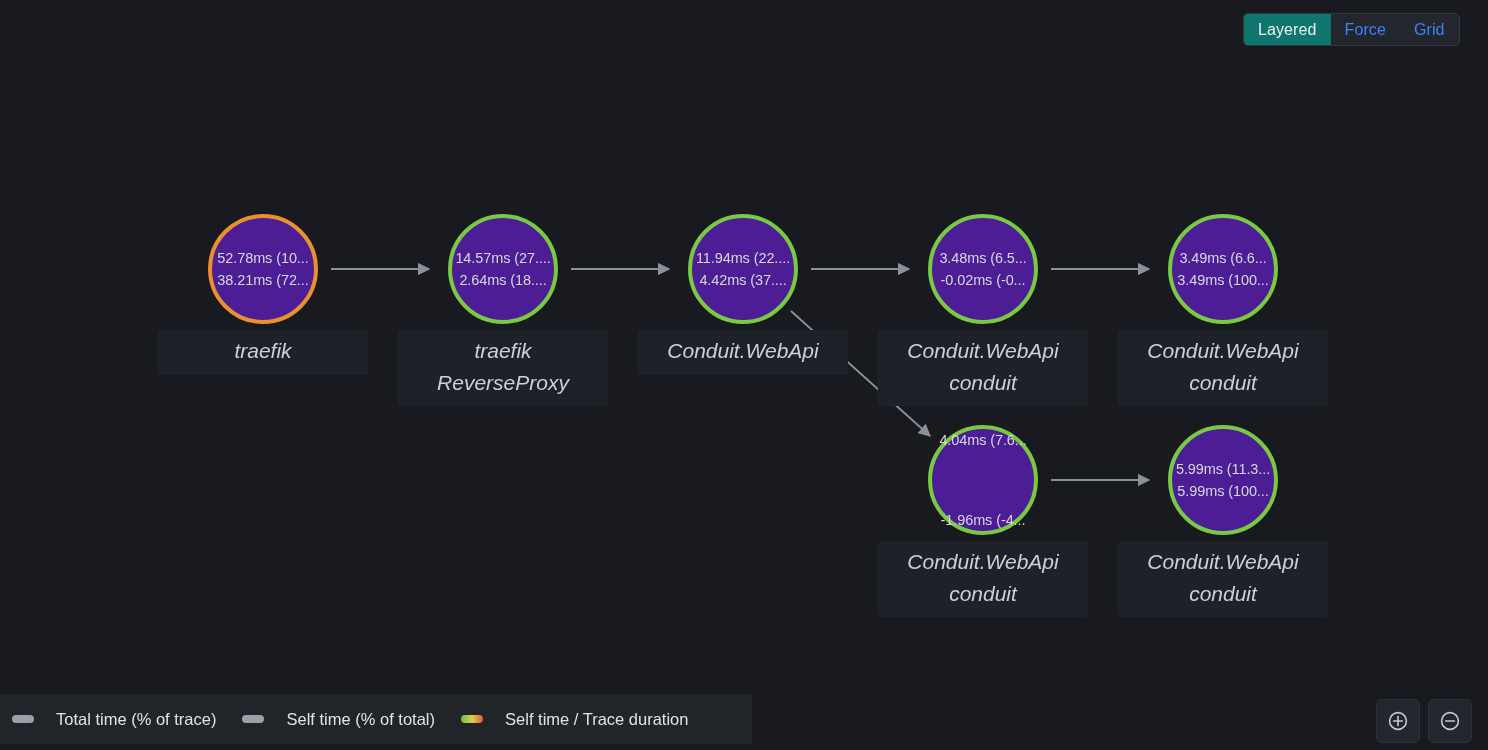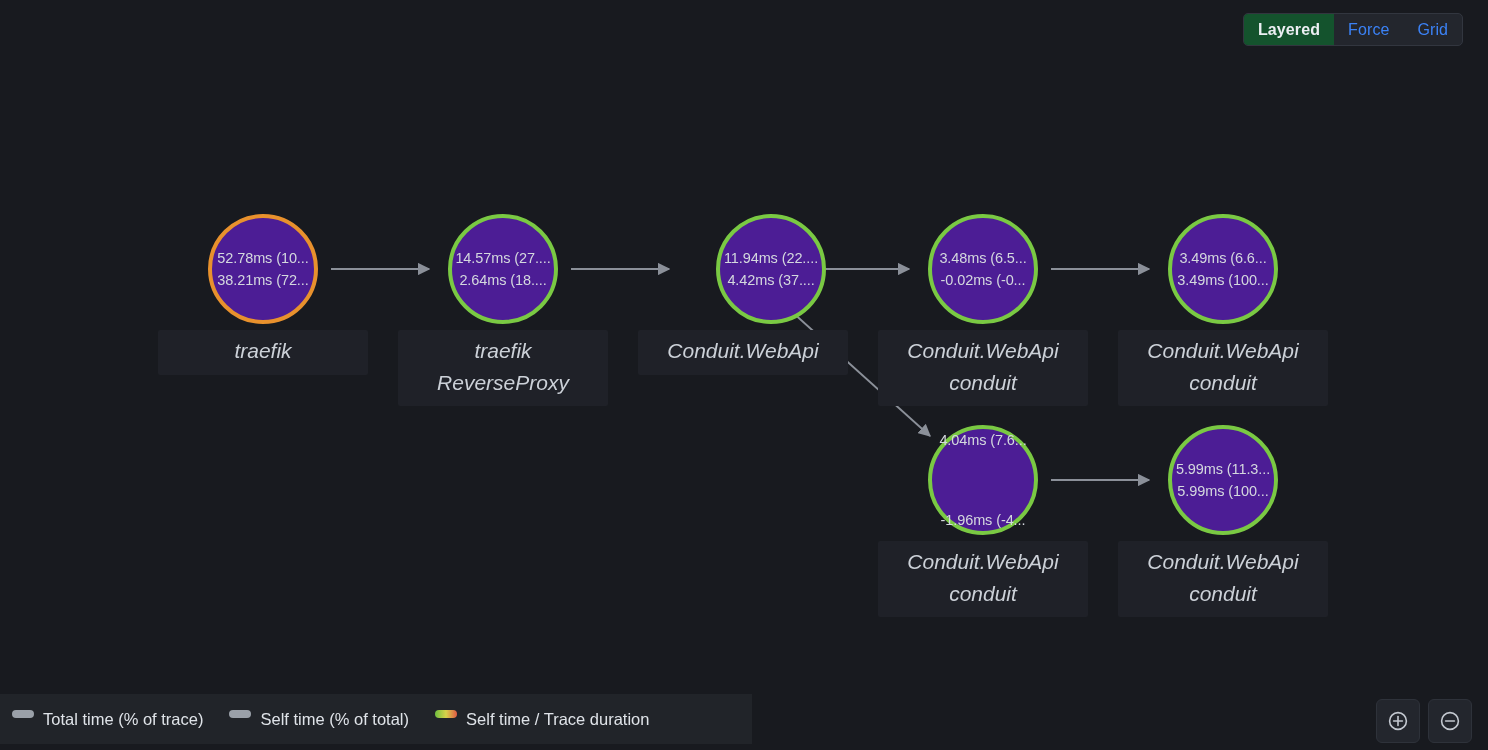--- a/index.html
+++ b/index.html
@@ -40,23 +40,23 @@
     padding: 0 14px;
     font-size: 16px;
     color: #3b82f6;
     background: transparent;
     border: none;
     cursor: pointer;
     font-family: "Liberation Sans", sans-serif;
     letter-spacing: 0.1px;
   }
   .mode-btn.active {
-    background: #14532d;
+    background: #0f766e;
     color: #eceff3;
-    font-weight: bold;
+    font-weight: normal;
   }
 
   
   #graph {
     position: absolute;
     inset: 0;
   }
   #edges {
     position: absolute;
     inset: 0;
@@ -122,21 +122,22 @@
     width: 752px;
     height: 50px;
     background: #212429;
     display: flex;
     align-items: center;
     padding-left: 12px;
     gap: 26px;
   }
   .legend-item {
     display: flex;
-    gap: 9px;
+    align-items: center;
+    gap: 22px;
   }
   .swatch {
     width: 22px;
     height: 8px;
     border-radius: 4px;
     background: #9aa0a8;
     flex: none;
   }
   .swatch.gradient {
     background: linear-gradient(90deg, #6fbf3f 0%, #d8d24a 50%, #e05a44 100%);
@@ -212,21 +213,21 @@
           </div>
           <div class="node-circle" style="border-color: rgb(122, 201, 67);">
             <span class="metric">14.57ms (27....</span>
             <span class="metric">2.64ms (18....</span>
           </div>
         </div>
         <div class="node" style="left: 688px; top: 214px;">
           <div class="node-label">
             <span class="svc">Conduit.WebApi</span>
           </div>
-          <div class="node-circle" style="border-color: rgb(122, 201, 67); margin-left: 28px;">
+          <div class="node-circle" style="border-color: rgb(122, 201, 67);">
             <span class="metric">11.94ms (22....</span>
             <span class="metric">4.42ms (37....</span>
           </div>
         </div>
         <div class="node" style="left: 928px; top: 214px;">
           <div class="node-label">
             <span class="svc">Conduit.WebApi</span>
             <span class="op">conduit</span>
           </div>
           <div class="node-circle" style="border-color: rgb(122, 201, 67);">

